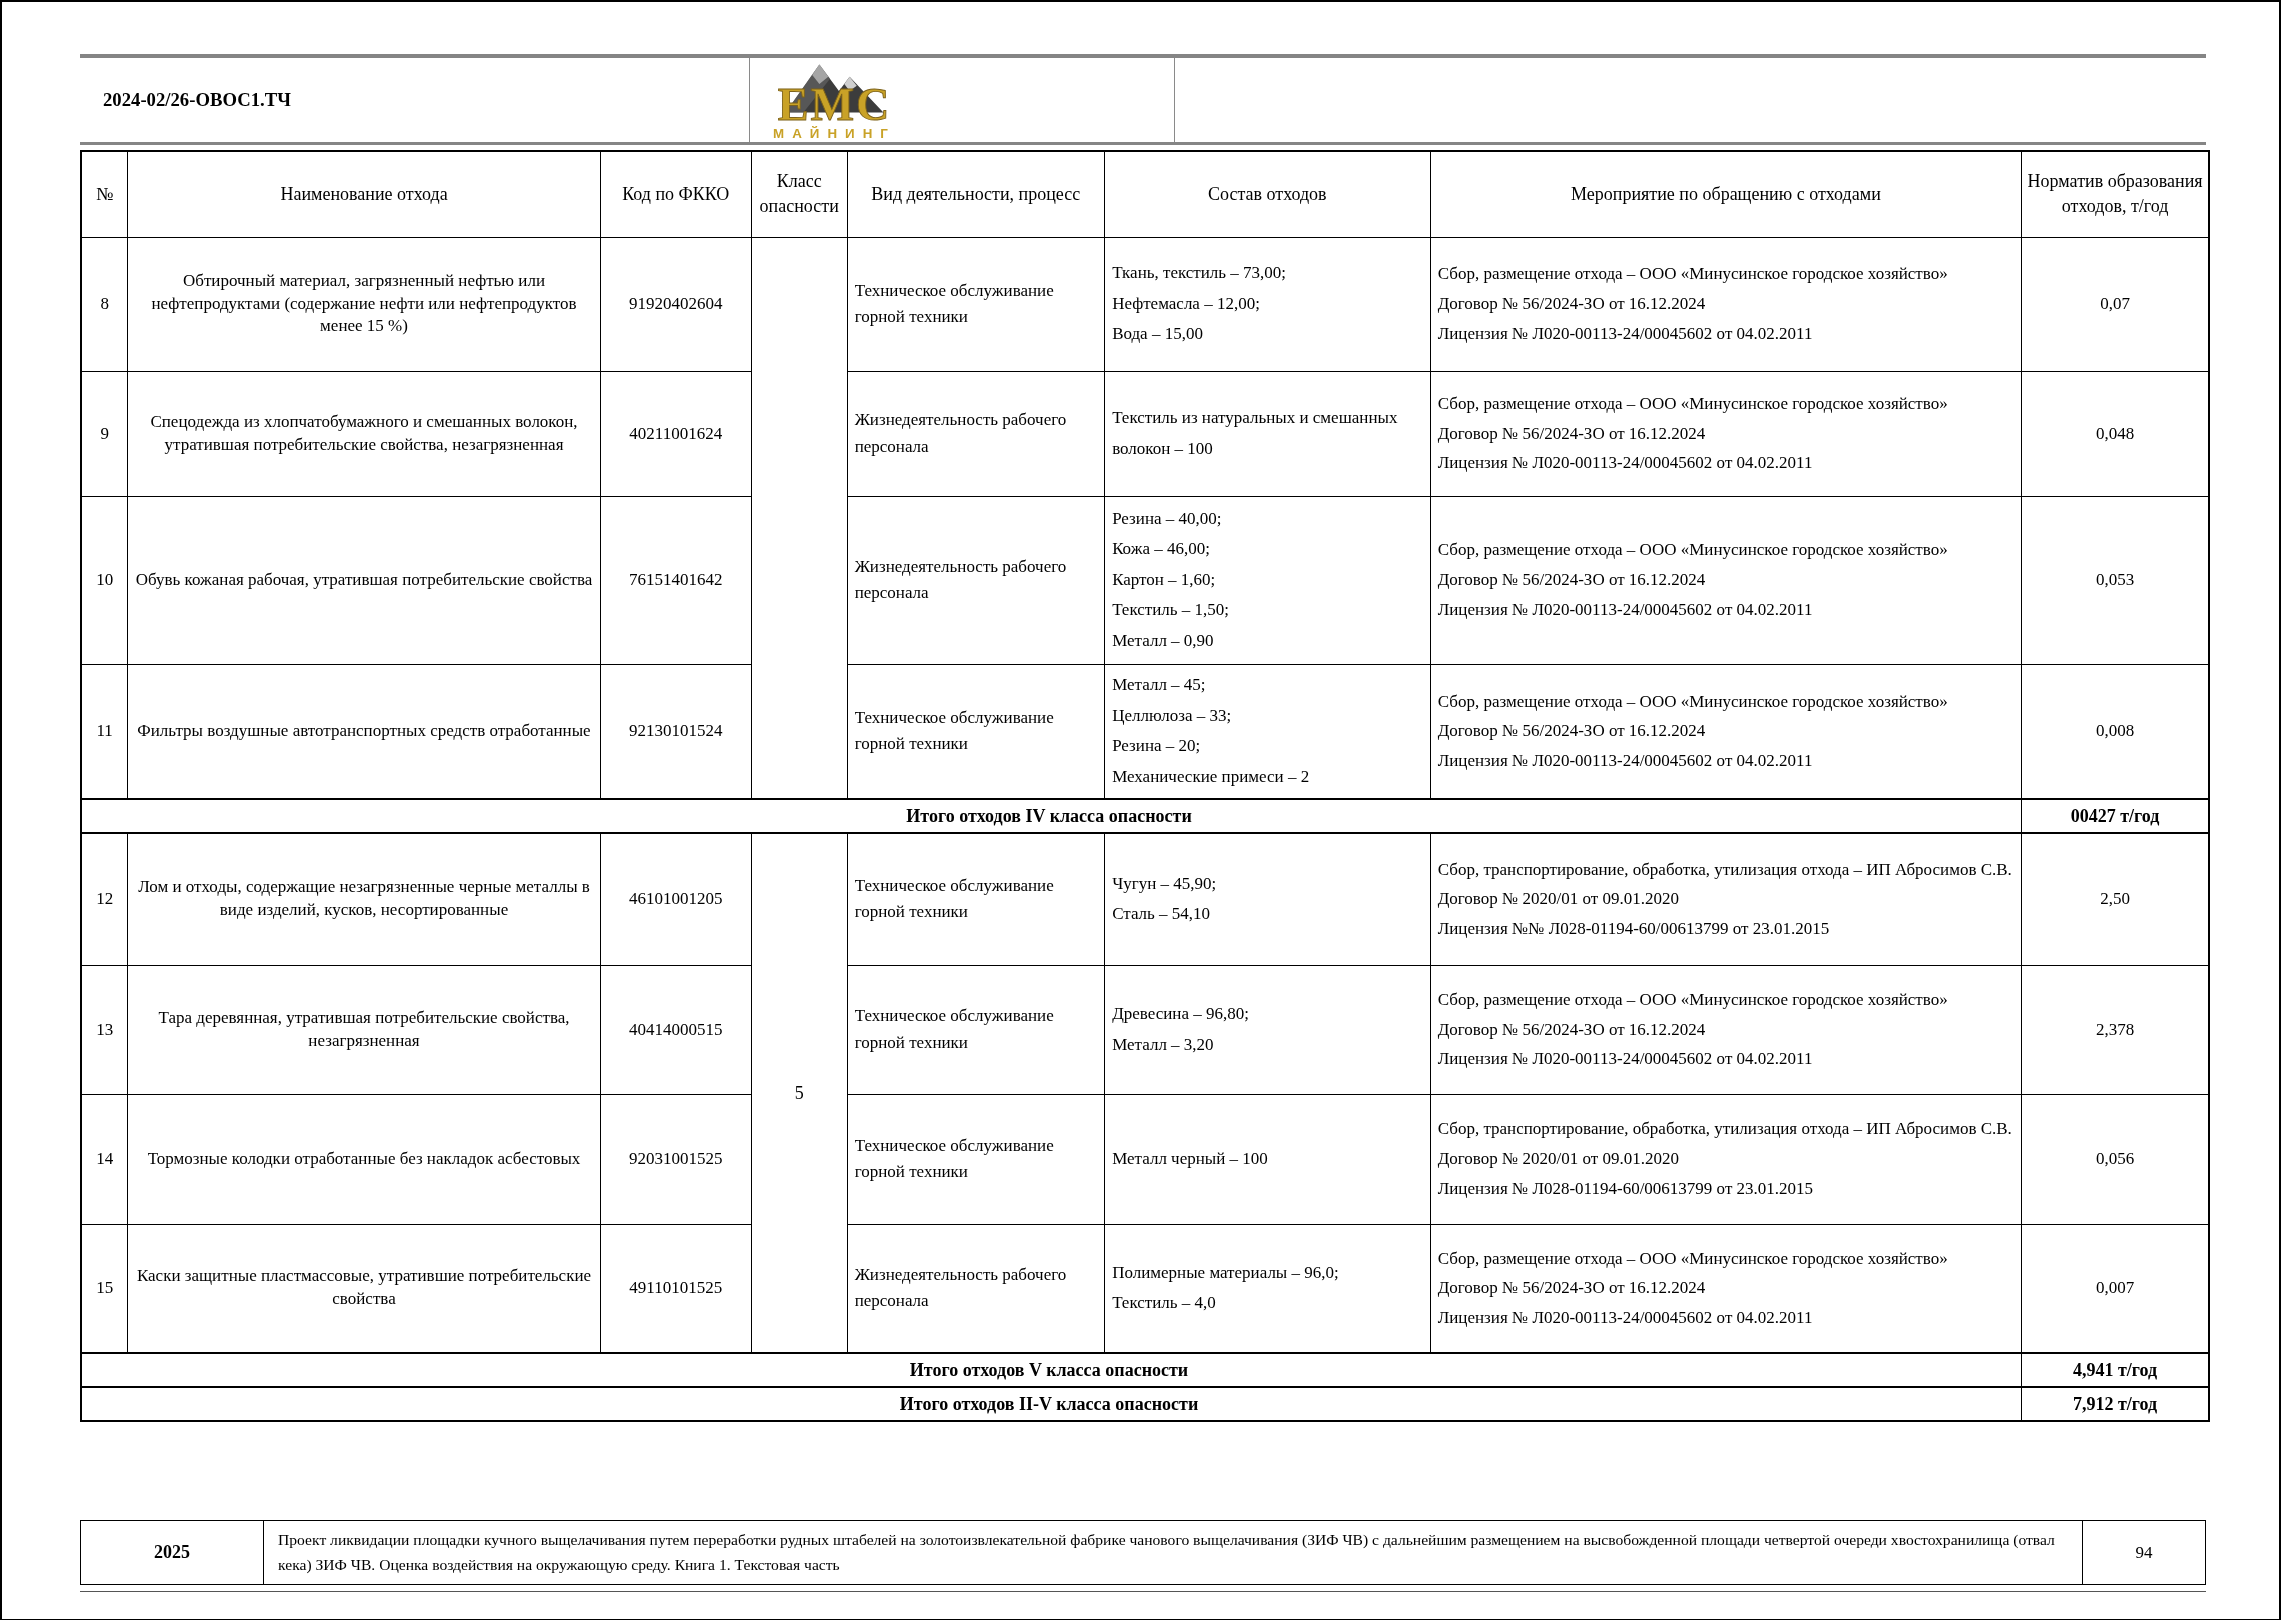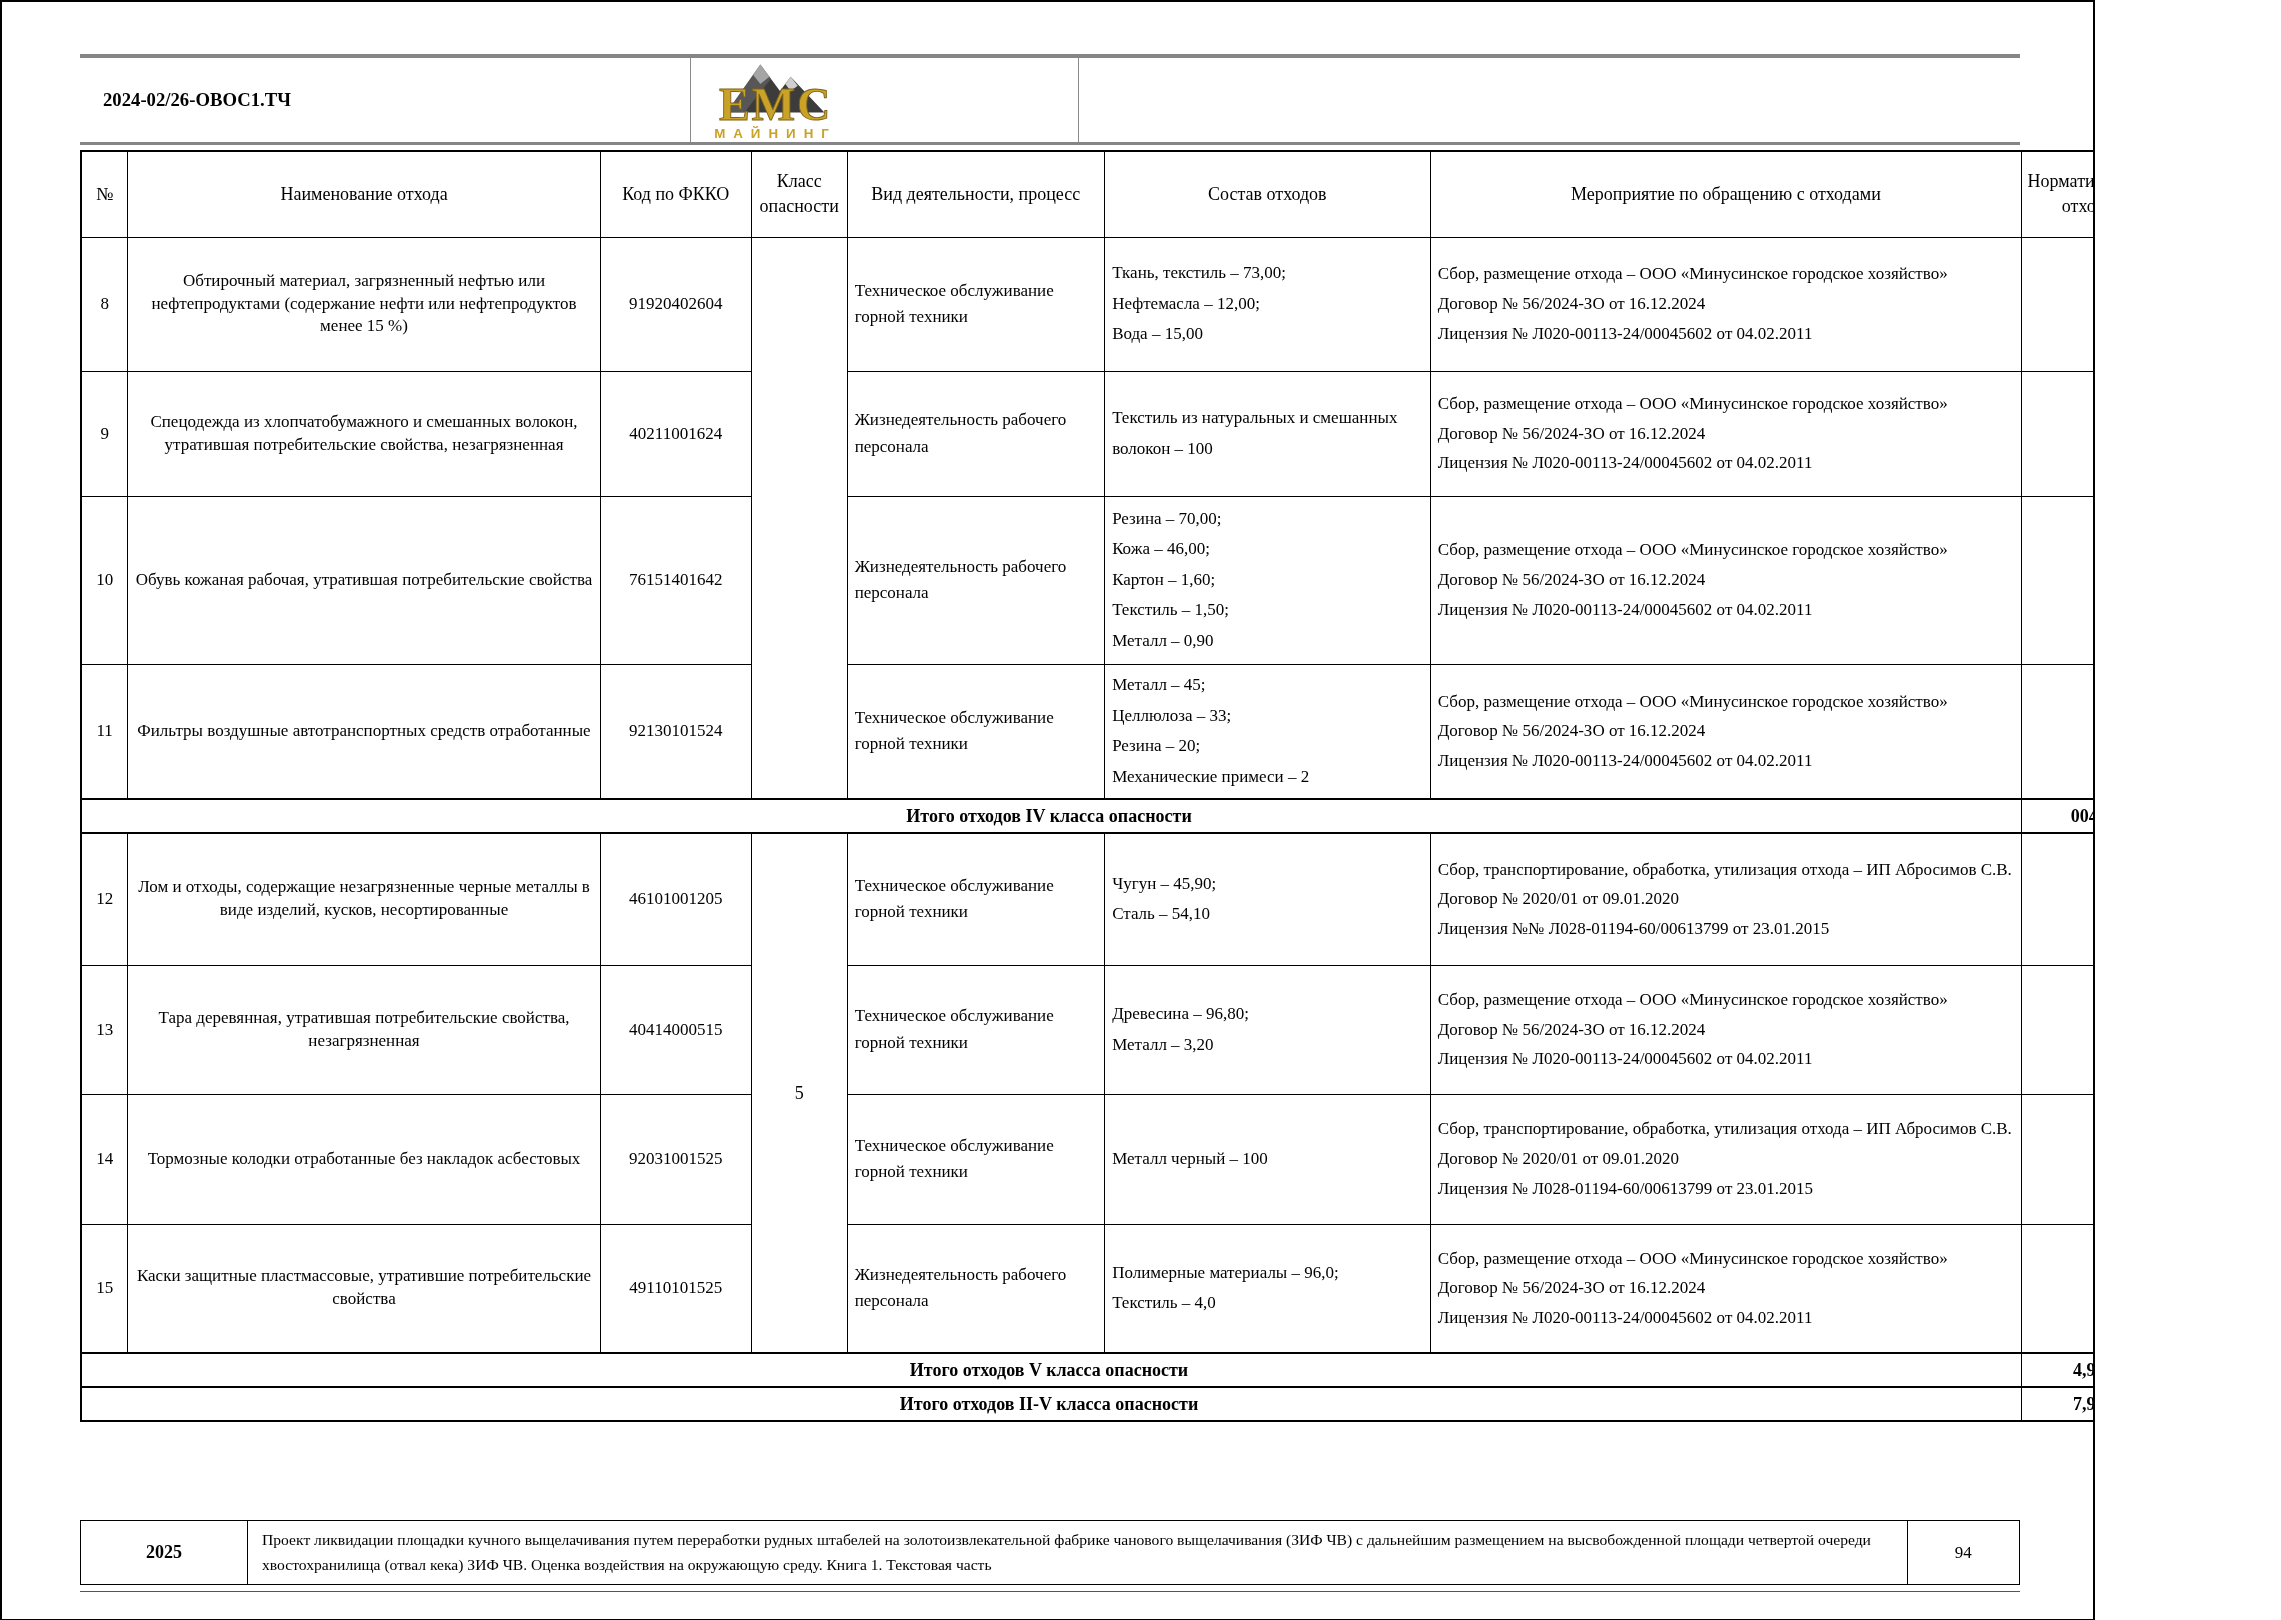--- a/index.html
+++ b/index.html
@@ -1,19 +1,19 @@
 <!DOCTYPE html>
 <html lang="ru" style="font-size:14.3px"><head>
 <meta charset="utf-8">
 <style>
   * { margin:0; padding:0; box-sizing:border-box; }
   html,body { background:#fff; }
   .page {
     position:relative;
-    width:2095px; height:1621px;
+    width:2281px; height:1621px;
     background:#fff;
     border:2.7px solid #000;
     font-family:"Liberation Serif","DejaVu Serif",serif;
     color:#000;
     overflow:hidden;
   }
   
   .head-band {
     position:absolute; left:78px; right:73px; top:52px;
     height:91px;
@@ -156,21 +156,21 @@
       </td>
       <td class="c-norm">0,048</td>
     </tr>
 
     <tr style="height:168px">
       <td class="c-num">10</td>
       <td class="c-name">Обувь кожаная рабочая, утратившая потребительские свойства</td>
       <td class="c-code">76151401642</td>
       <td class="c-act">Жизнедеятельность рабочего персонала</td>
       <td class="c-comp">
-        <div>Резина – 70,00;</div>
+        <div>Резина – 40,00;</div>
         <div>Кожа – 46,00;</div>
         <div>Картон – 1,60;</div>
         <div>Текстиль – 1,50;</div>
         <div>Металл – 0,90</div>
       </td>
       <td class="c-meas">
         <div>Сбор, размещение отхода – ООО «Минусинское городское хозяйство»</div>
         <div>Договор № 56/2024-ЗО от 16.12.2024</div>
         <div>Лицензия № Л020-00113-24/00045602 от 04.02.2011</div>
       </td>

